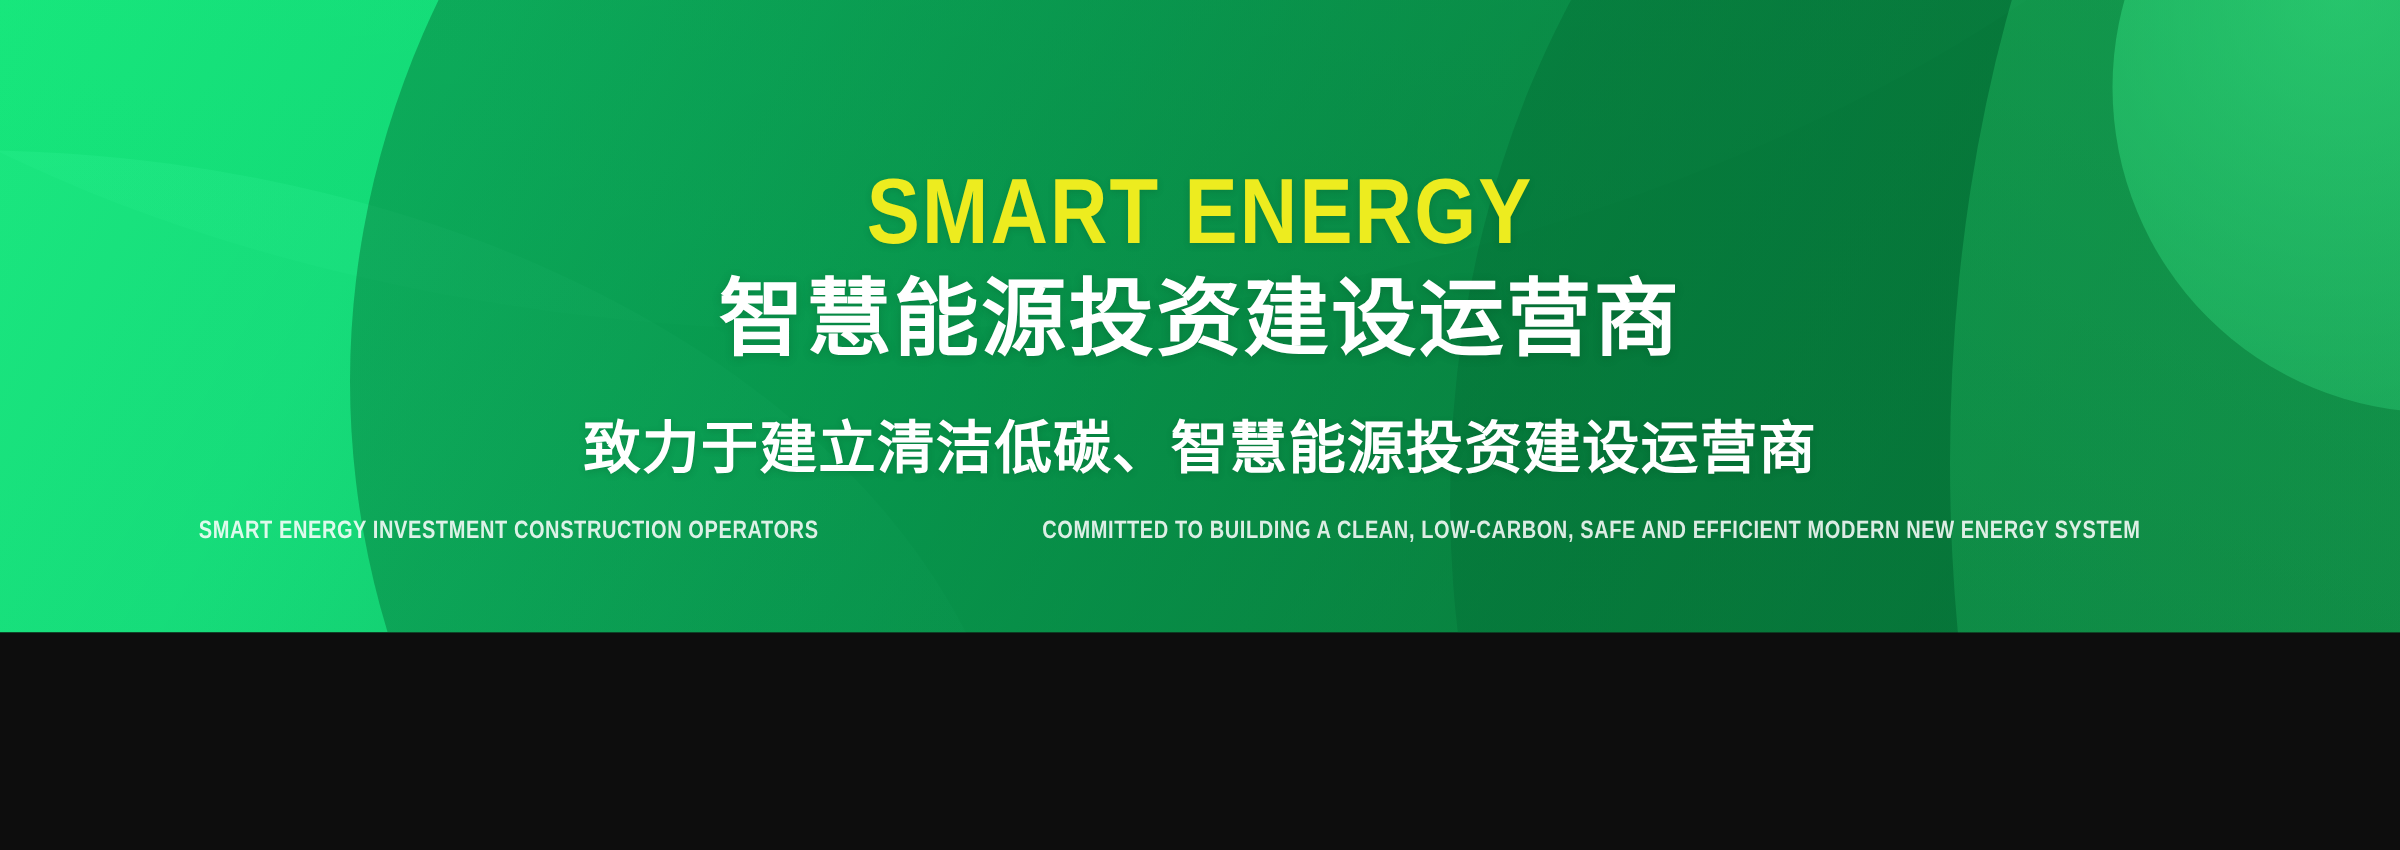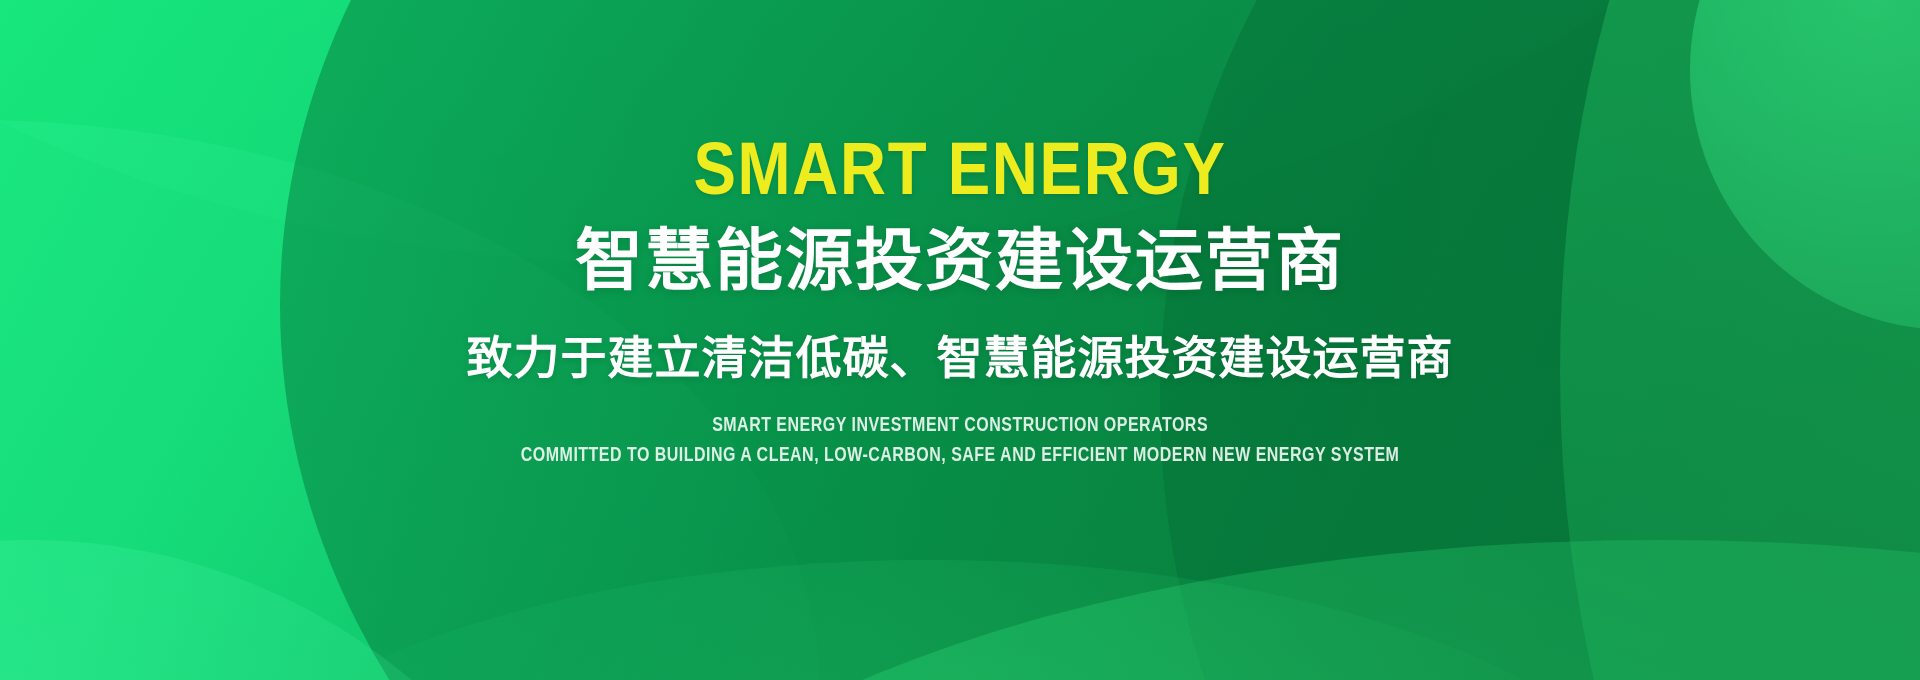--- a/index.html
+++ b/index.html
@@ -5,21 +5,21 @@
 <style>
   html, body {
     margin: 0;
     padding: 0;
     background: #0d0d0d;
   }
 
   .banner {
     position: relative;
     width: 1920px;
-    height: 680px;
+    height: 506px;
     overflow: hidden;
     font-family: "Liberation Sans", "DejaVu Sans", sans-serif;
     background: linear-gradient(118deg, #13e478 0%, #10d874 18%, #0cba62 42%, #0f9c4e 66%, #128b45 84%, #15853f 100%);
   }
 
   
   .bg-layer {
     position: absolute;
     inset: 0;
     overflow: hidden;
@@ -140,37 +140,39 @@
 
   .title-cn {
     margin-top: 18px;
     font-size: 68px;
     line-height: 1.08;
     font-weight: 700;
     letter-spacing: 2px;
     color: #ffffff;
     white-space: nowrap;
     text-shadow: 0 2px 8px rgba(0,60,25,0.22);
+    font-family: Liberation Mono, monospace;
   }
 
   .subtitle-cn {
     margin-top: 34px;
     font-size: 46px;
     line-height: 1.2;
     font-weight: 700;
     letter-spacing: 1px;
     color: #ffffff;
     white-space: nowrap;
     text-shadow: 0 2px 6px rgba(0,60,25,0.20);
   }
 
   .caption-block {
     margin-top: 26px;
     display: flex;
-    flex-direction: column;
+    flex-direction: row;
+    align-items: center;
     gap: 7px;
   }
 
   .caption-line {
     font-size: 20px;
     line-height: 1.15;
     font-weight: 700;
     letter-spacing: 0.6px;
     color: rgba(255,255,255,0.86);
     transform: scaleX(0.80);

